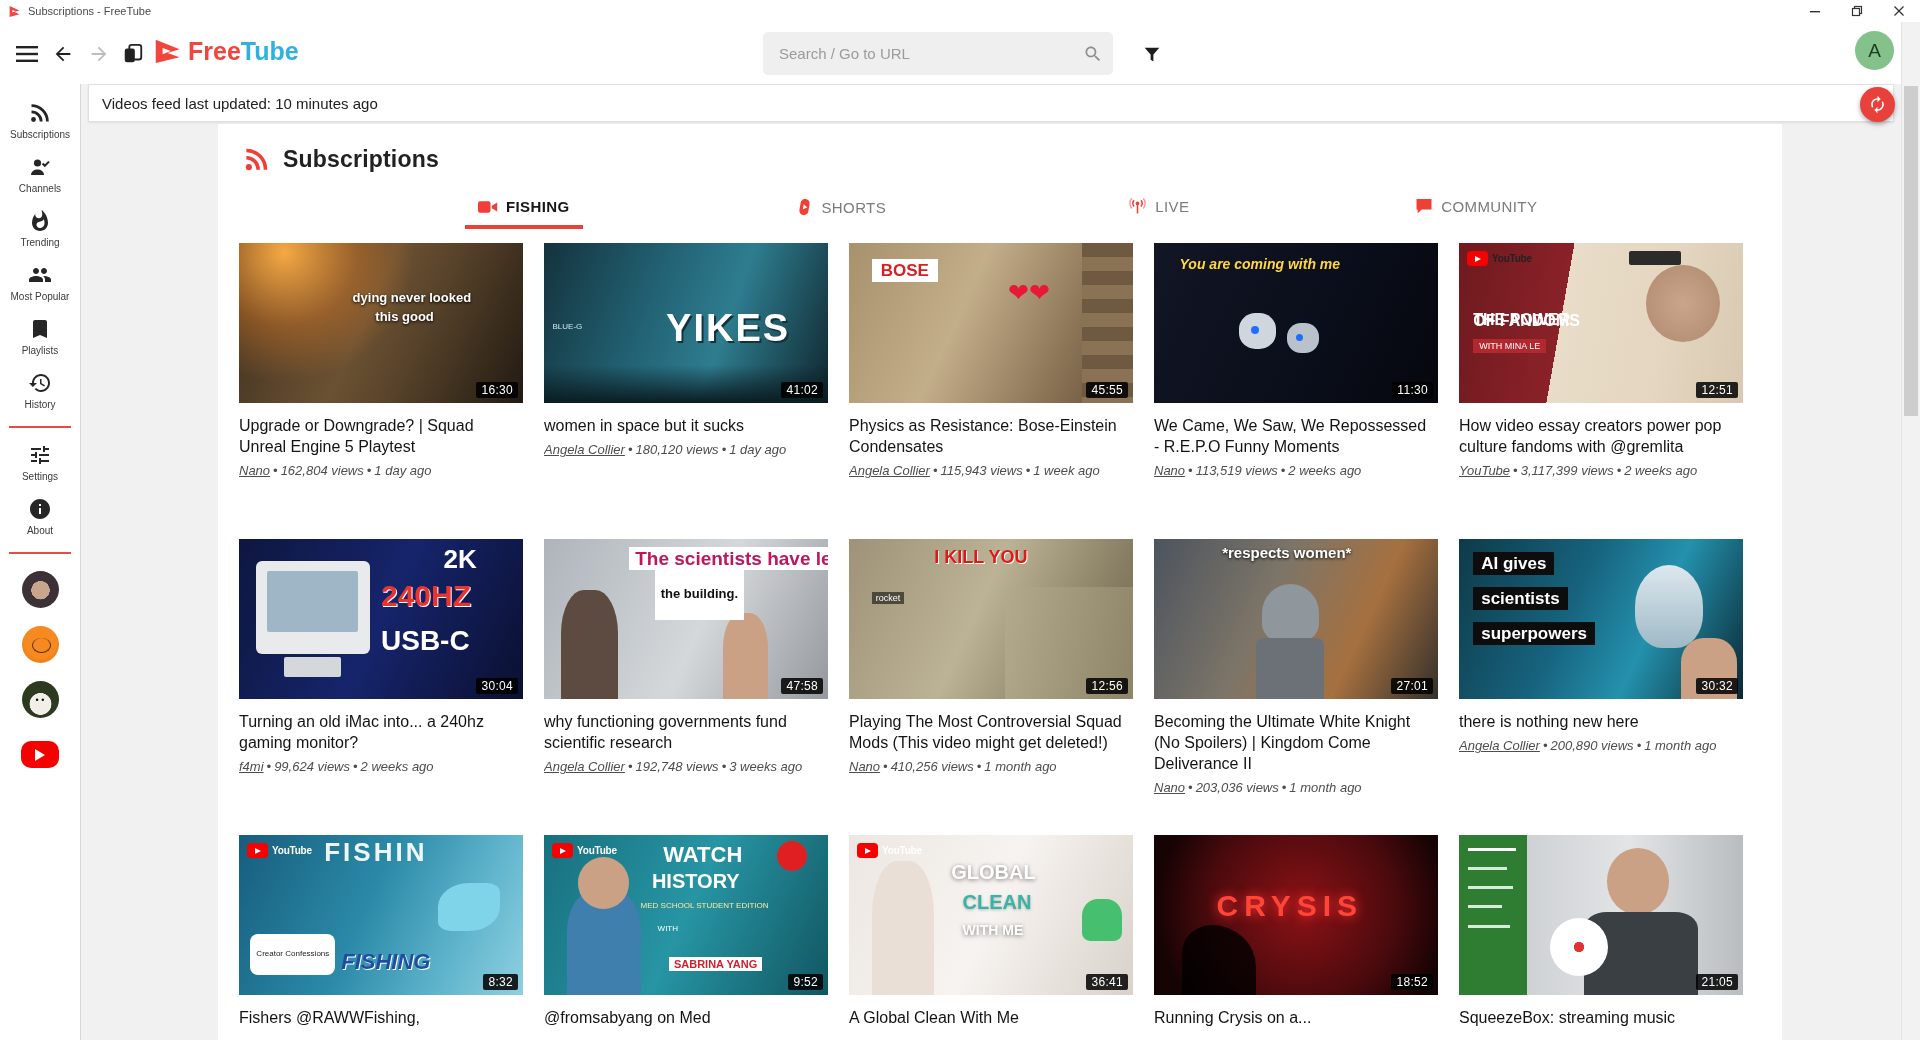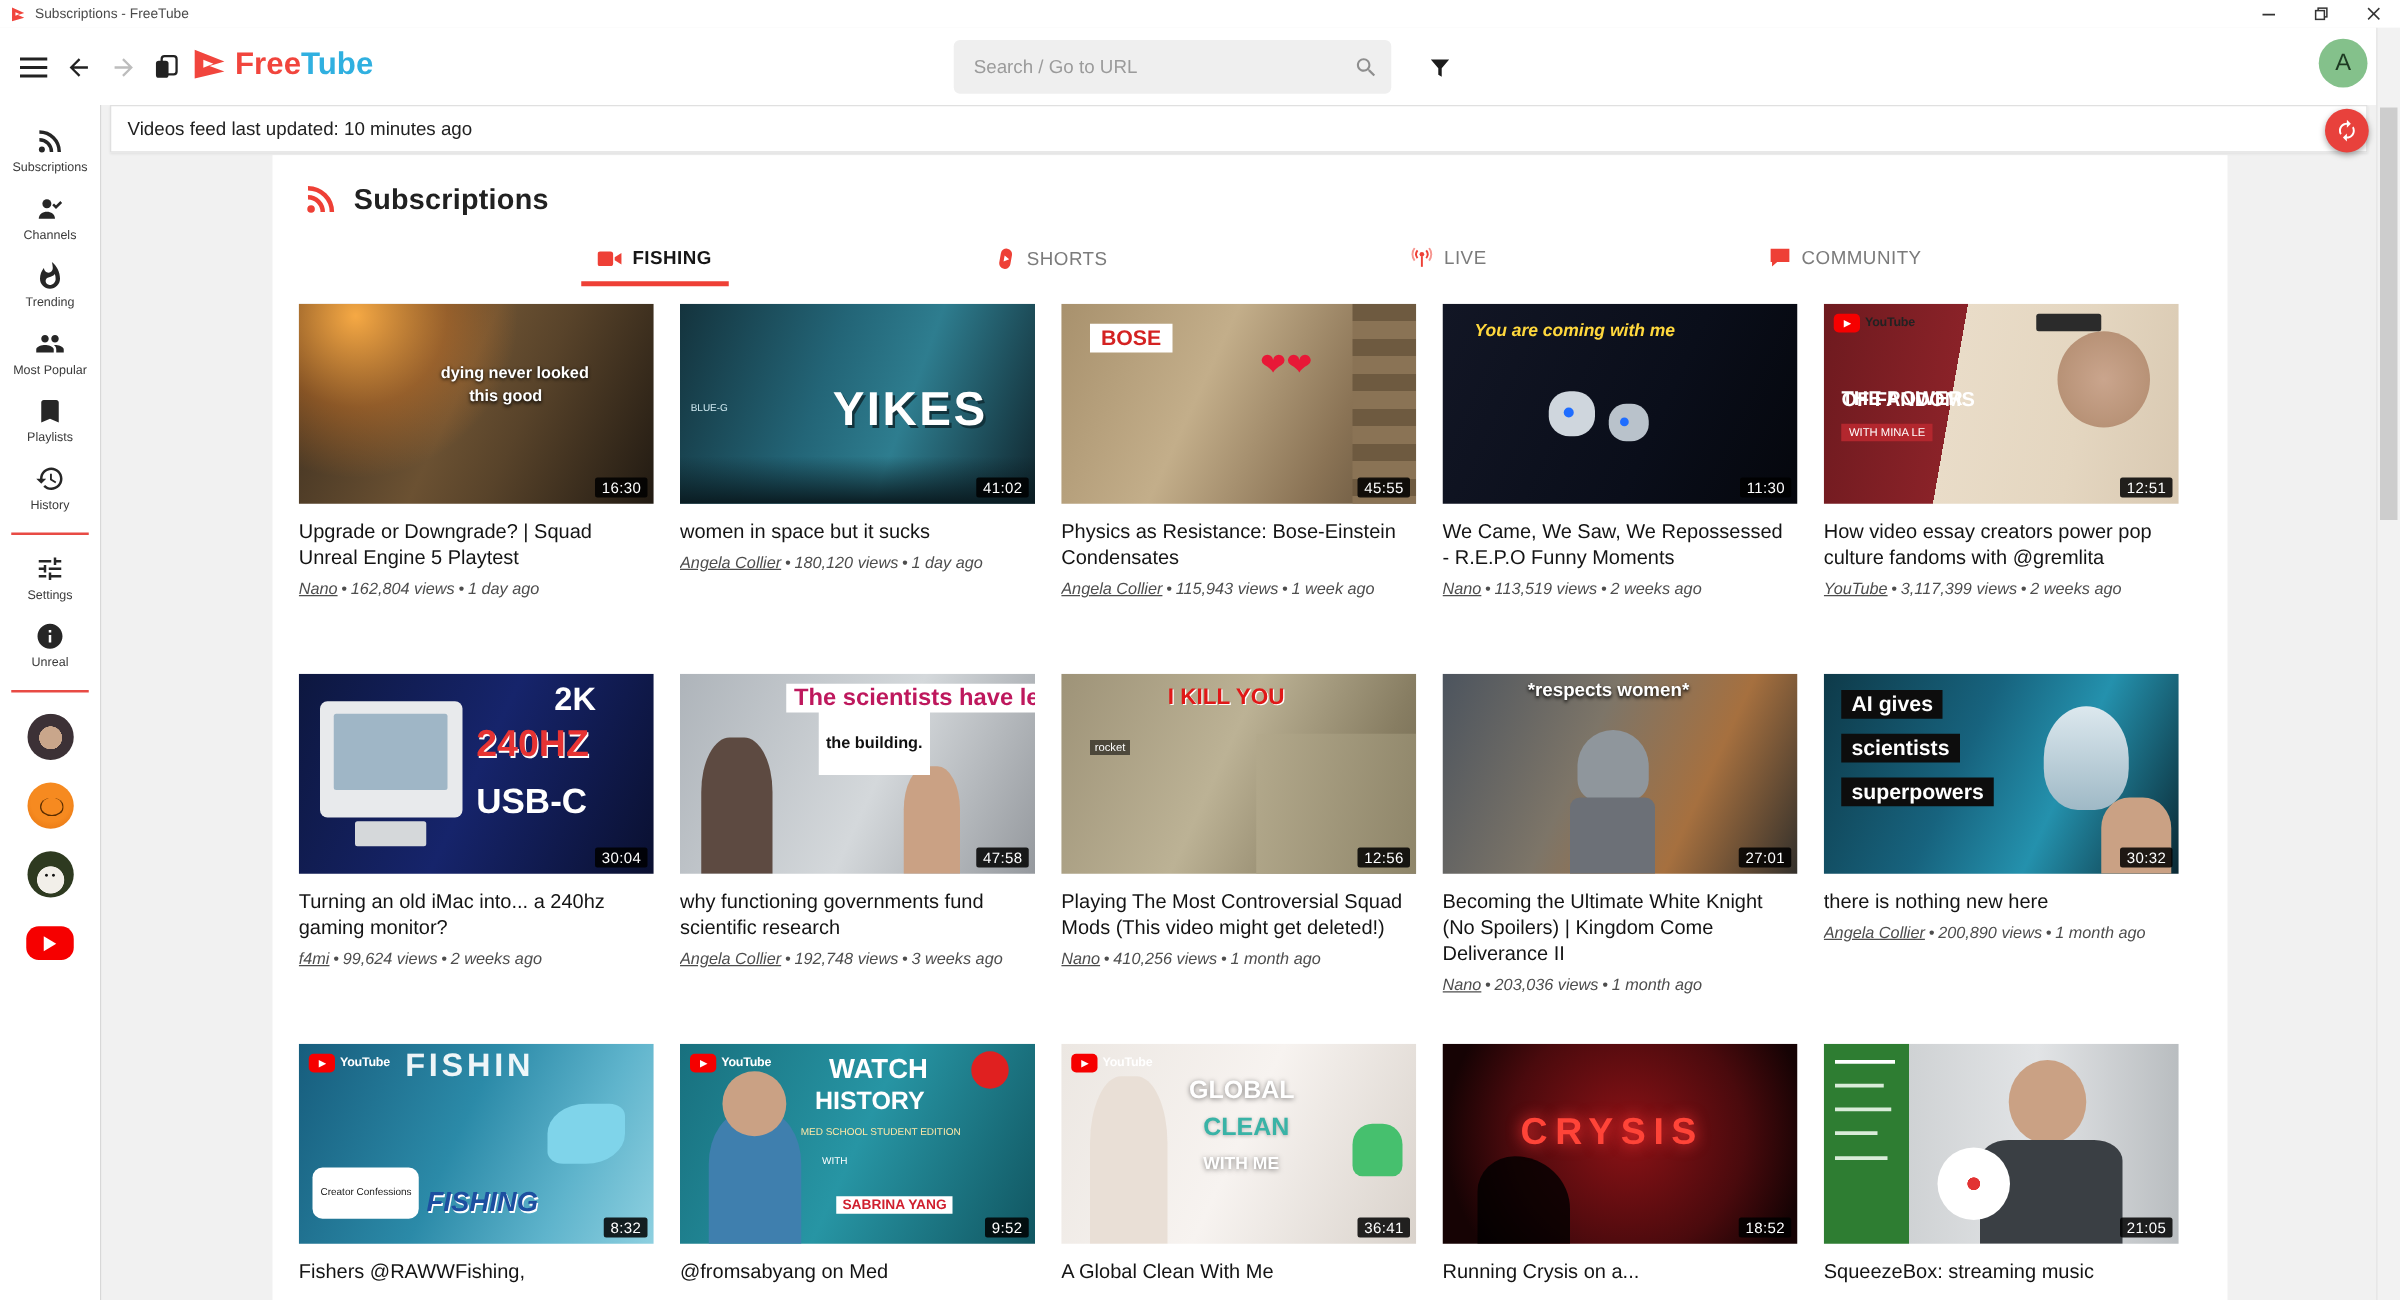--- a/index.html
+++ b/index.html
@@ -252,21 +252,21 @@
         </svg>
       </span>
       <span class="side-label">Settings</span>
     </div>
     <div class="side-item">
       <span class="side-ic">
         <svg width="24" height="24" viewBox="0 0 24 24">
           <path d="M12 2C6.48 2 2 6.48 2 12s4.48 10 10 10 10-4.48 10-10S17.52 2 12 2zm1 15h-2v-6h2v6zm0-8h-2V7h2v2z" fill="#262626"></path>
         </svg>
       </span>
-      <span class="side-label">Unreal</span>
+      <span class="side-label">About</span>
     </div>
     <div class="side-divider"></div>
     <div class="chan-av av-photo"></div>
     <div class="chan-av av-orange"></div>
     <div class="chan-av av-dark"></div>
     <div class="chan-av av-youtube">
       <span class="play-tri"></span>
     </div>
   </div>
 

